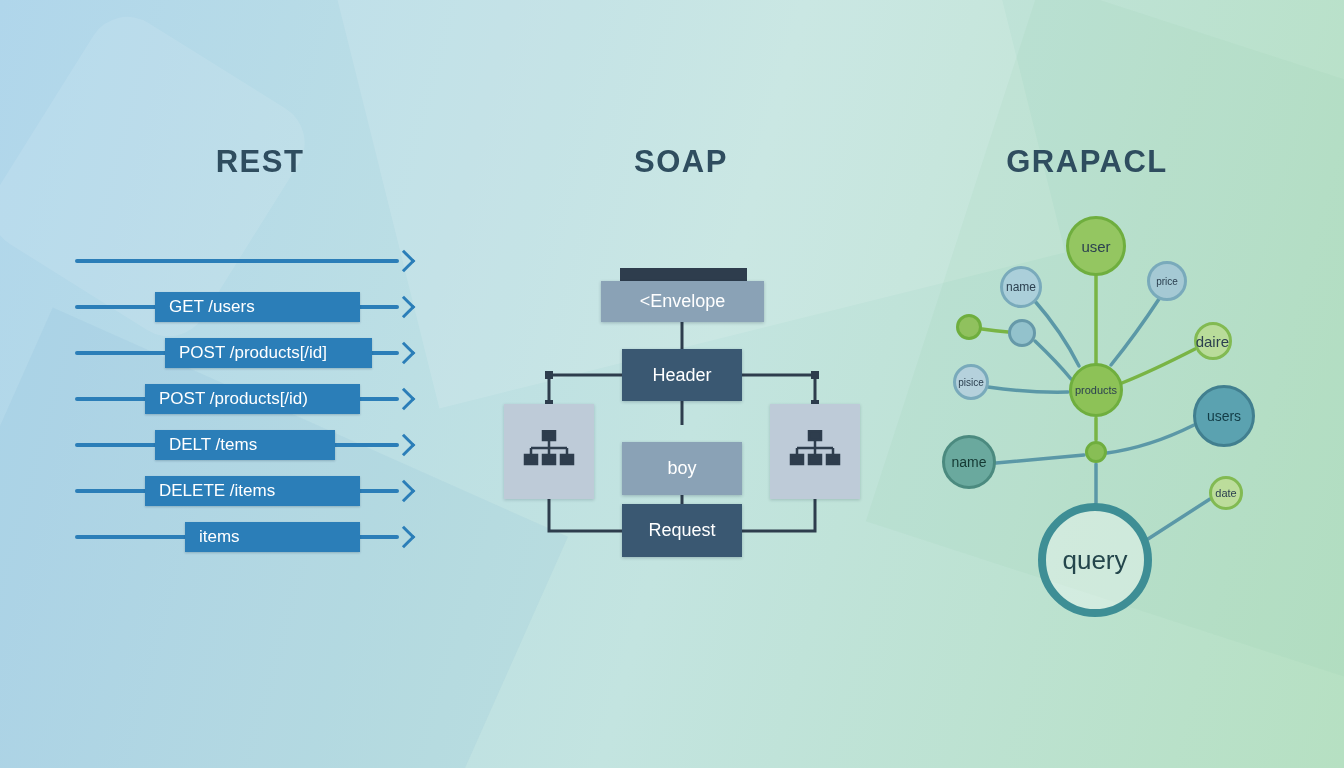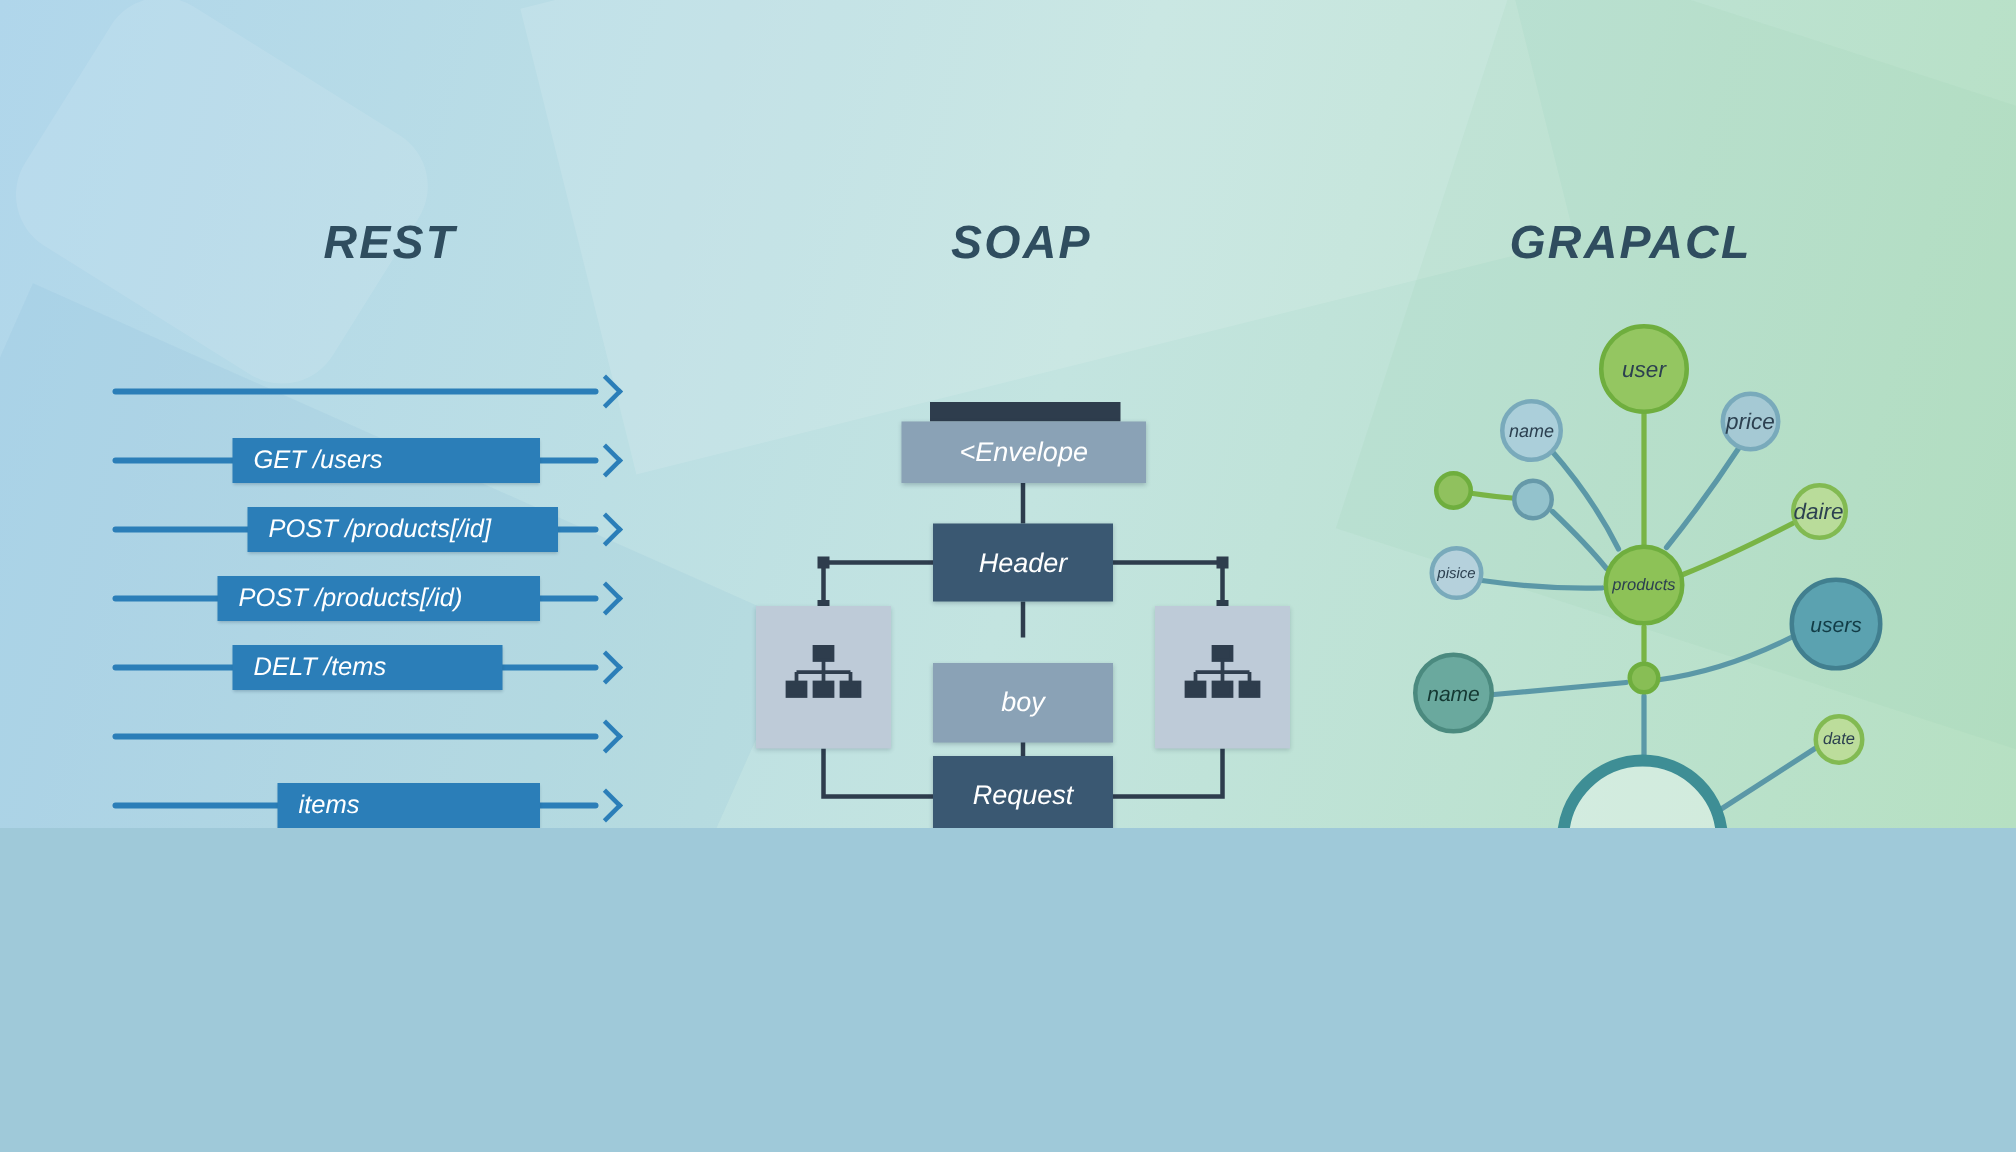--- a/index.html
+++ b/index.html
@@ -1,17 +1,17 @@
 <!DOCTYPE html>
 <html><head>
 <meta charset="utf-8">
 <style>
   html,body{margin:0;padding:0;background:#9fc9d9;font-family:"Liberation Sans",sans-serif;}
-  #canvas{position:relative;width:1344px;height:552px;overflow:hidden;
-    background:linear-gradient(105deg,#b0d6eb 0%,#c3e4e0 52%,#b6e0c2 100%);font-style:italic;}
+  #canvas{position:relative;width:1344px;height:768px;overflow:hidden;
+    background:linear-gradient(105deg,#b0d6eb 0%,#c3e4e0 52%,#b6e0c2 100%);}
   .bgpoly{position:absolute;pointer-events:none;}
   .poly1{left:-6%;top:52%;width:42%;height:70%;background:rgba(110,165,210,0.10);transform:rotate(24deg);}
   .poly2{left:28%;top:-14%;width:48%;height:58%;background:rgba(255,255,255,0.12);transform:rotate(-14deg);}
   .poly3{right:-8%;top:6%;width:38%;height:74%;background:rgba(150,205,170,0.12);transform:rotate(18deg);}
   .poly4{left:2%;top:6%;width:18%;height:34%;background:rgba(255,255,255,0.10);transform:rotate(32deg);border-radius:40px;}
 
   .coltitle{position:absolute;text-align:center;font-size:31px;font-weight:600;
     color:#2f4d5f;letter-spacing:1.5px;}
 
   
@@ -81,20 +81,22 @@
   <div class="rrow" style="top:384px;">
     <div class="rline"></div>
     <div class="rchev"></div>
     <div class="rbar" style="left:70px;width:215px;">
       <span>POST /products[/id)</span></div>
   </div>
 
   <div class="rrow" style="top:476px;">
     <div class="rline"></div>
     <div class="rchev"></div>
+    <div class="rbar" style="left:70px;width:215px;">
+      <span>DELETE /items</span></div>
   </div>
 
   <div class="rrow" style="top:522px;">
     <div class="rline"></div>
     <div class="rchev"></div>
     <div class="rbar" style="left:110px;width:175px;">
       <span>items</span></div>
   </div>
 
   <svg class="svglayer" width="1344" height="768" viewBox="0 0 1344 768">
@@ -175,21 +177,21 @@
   </div>
 
   <div class="node" style="left:1066px;top:216px;width:60px;height:60px;background:#94c661;border:3px solid #6fae3e;font-size:15px;">
     <span>user</span>
     </div>
 
   <div class="node" style="left:1000px;top:266px;width:42px;height:42px;background:#abcfda;border:3px solid #79aabb;font-size:12px;">
     <span>name</span>
     </div>
 
-  <div class="node" style="left:1147px;top:261px;width:40px;height:40px;background:#a5c9d4;border:3px solid #79aabb;font-size:15px;">
+  <div class="node" style="left:1147px;top:261px;width:40px;height:40px;background:#a5c9d4;border:3px solid #79aabb;font-size:10px;">
     <span>price</span>
     </div>
 
   <div class="node" style="left:956px;top:314px;width:26px;height:26px;background:#90c15e;border:3px solid #6fae3e;"></div>
 
   <div class="node" style="left:1008px;top:319px;width:28px;height:28px;background:#93c2cc;border:3px solid #6699a9;"></div>
 
   <div class="node" style="left:1194px;top:322px;width:38px;height:38px;background:#b9dc9a;border:3px solid #82ba52;font-size:15px;justify-content:flex-end;">
     <span>daire</span>
     </div>

